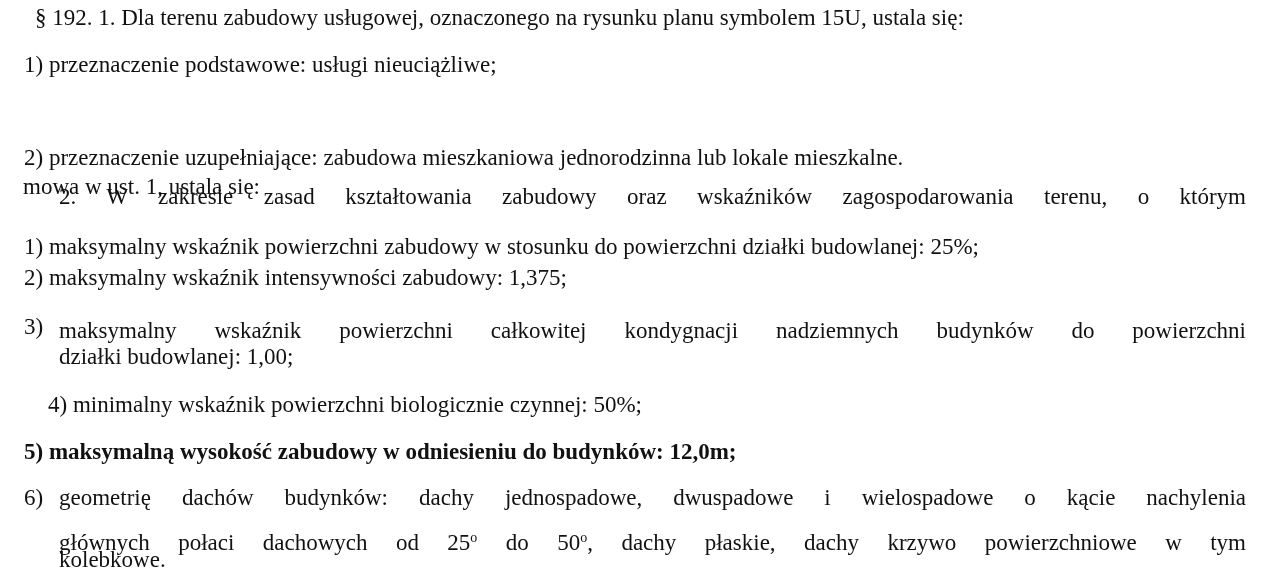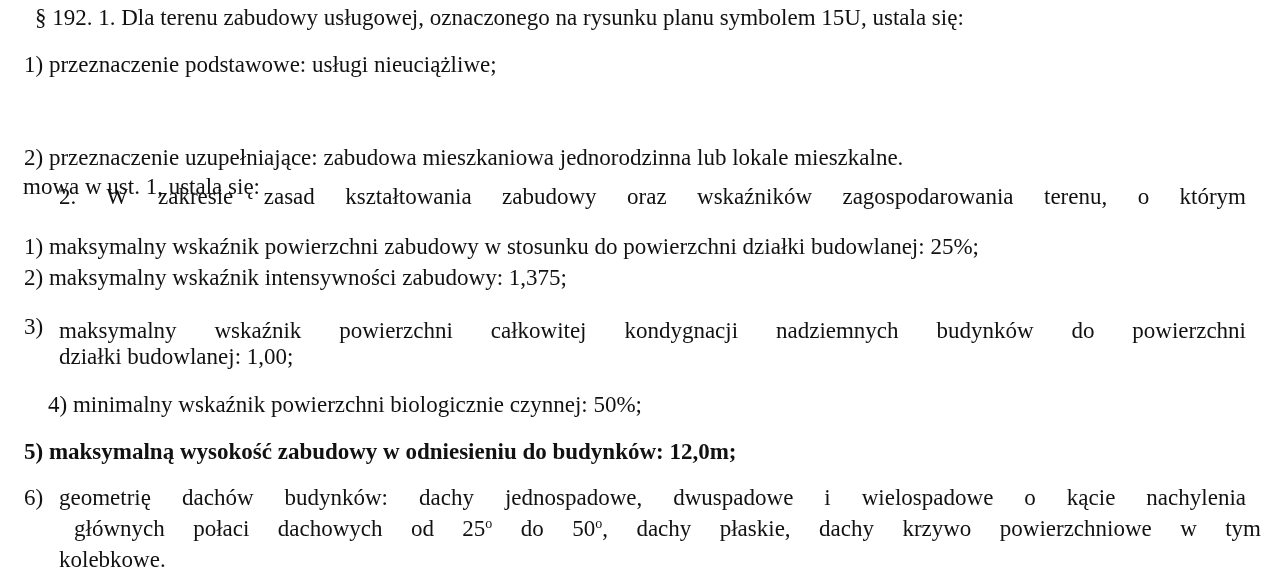--- a/index.html
+++ b/index.html
@@ -72,18 +72,18 @@
     <span>minimalny wskaźnik powierzchni biologicznie czynnej: 50%;</span>
   </div>
 
   <div class="line" style="left:24px; top:437px;font-weight:bold;">
     <span>5)</span>
     <span>maksymalną wysokość zabudowy w odniesieniu do budynków: 12,0m;</span>
   </div>
 
   <div class="line" style="left:24px; top:483px;">6)</div>
   <div class="line justify" style="left:59px; top:483px; width:1187px;">geometrię dachów budynków: dachy jednospadowe, dwuspadowe i wielospadowe o kącie nachylenia</div>
-  <div class="line justify" style="left:59px; top:514px; width:1187px;margin-left:15px;">
+  <div class="line justify" style="left:59px; top:528px; width:1187px;">
     <span>głównych połaci dachowych od 25</span><sup>o</sup><span> do 50</span><sup>o</sup><span>, dachy płaskie, dachy krzywo powierzchniowe w tym</span>
   </div>
   <div class="line" style="left:59px; top:545px;">kolebkowe.</div>
 
 </div>
 
 </body></html>

